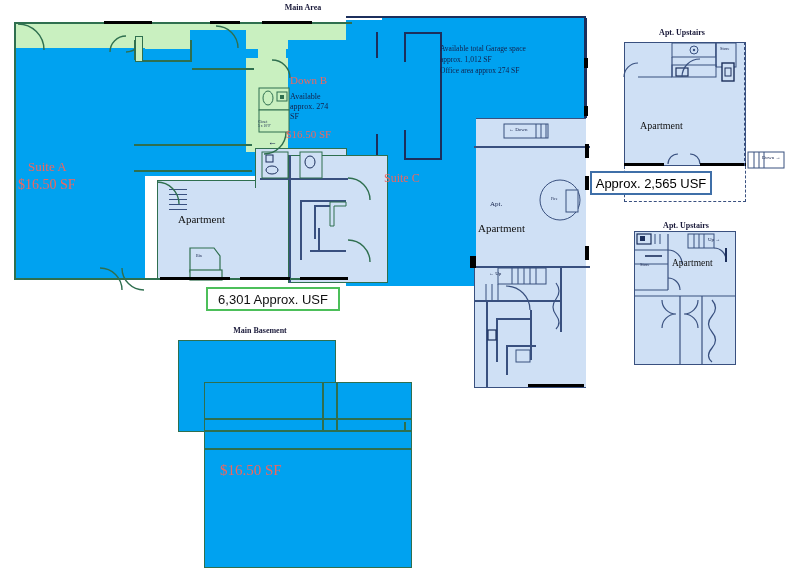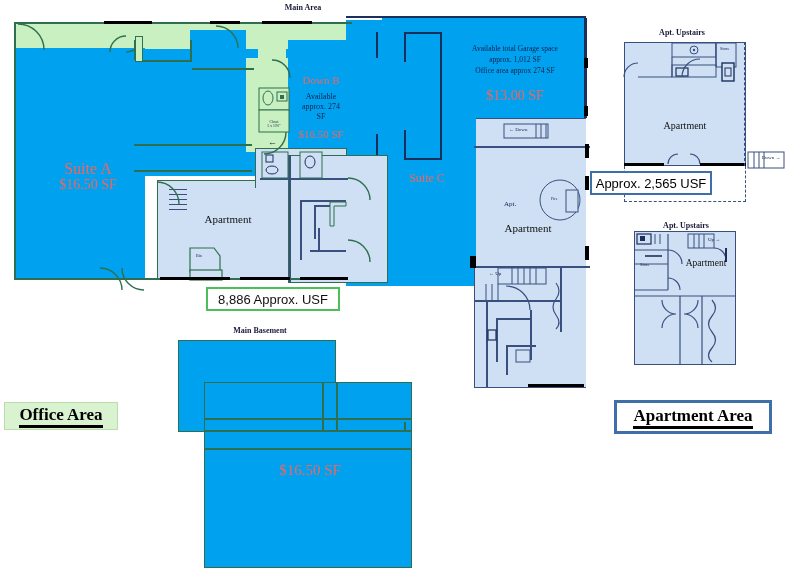--- a/index.html
+++ b/index.html
@@ -5,21 +5,21 @@
   html,body{margin:0;padding:0;background:#ffffff;}
   body{width:798px;height:588px;overflow:hidden;font-family:"Liberation Serif",serif;}
   #stage{position:relative;width:798px;height:588px;background:#ffffff;}
 
   .lbl{position:absolute;white-space:pre;line-height:1.15;}
   .plan-title{font-family:"Liberation Serif",serif;font-size:8px;color:#1a1a3a;font-weight:bold;text-align:center;}
   .navy{color:#13204a;}
   .salmon{color:#f0665e;}
   .sans{font-family:"Liberation Sans",sans-serif;}
   .serif{font-family:"Liberation Serif",serif;}
-  .ctr{text-align:center;font-family:Liberation Serif, serif;}
+  .ctr{font-family:Liberation Serif, serif;}
 
   
   .callout{position:absolute;background:#ffffff;display:flex;align-items:center;justify-content:center;}
   .callout-green{border:2px solid #4cbf5a;color:#101010;font-family:"Liberation Sans",sans-serif;font-size:13px;}
   .callout-green2{border:2px solid #3f6fa8;color:#000;font-family:"Liberation Sans",sans-serif;font-size:13px;}
   .legend-box{position:absolute;display:flex;align-items:center;justify-content:center;font-family:"Liberation Serif",serif;font-weight:bold;font-size:17px;color:#000;}
   .legend-office{background:#d9f2cf;border:1px solid #b8dfa8;}
   .legend-apt{background:#ffffff;border:3px solid #3f6fa8;}
   .ul{border-bottom:3px solid #000;padding-bottom:0px;}
 
@@ -154,33 +154,32 @@
   <div class="blk" style="left:262px;top:21px;width:50px;height:3px;"></div>
 
   <div class="wallg" style="left:134px;top:144px;width:118px;height:2px;"></div>
   <div class="wallg" style="left:134px;top:170px;width:118px;height:2px;"></div>
   <div class="wallg" style="left:134px;top:40px;width:2px;height:20px;"></div>
   <div class="wallg" style="left:136px;top:60px;width:56px;height:2px;"></div>
   <div class="wallg" style="left:190px;top:40px;width:2px;height:22px;"></div>
   <div class="wallg" style="left:192px;top:68px;width:62px;height:2px;"></div>
   <div class="wallg" style="left:135px;top:36px;width:8px;height:26px;border:1px solid #2f6f4f;background:#c9f0c0;box-sizing:border-box;"></div>
 
-  <div class="lbl sans salmon ctr" style="left:28px;top:160px;width:120px;font-size:16px;">Suite A</div>
+  <div class="lbl sans salmon ctr" style="left:28px;top:160px;width:120px;font-size:13px;">Suite A</div>
   <div class="lbl sans salmon ctr" style="left:18px;top:177px;width:140px;font-size:14px;">$16.50 SF</div>
 
   <div class="lbl sans salmon ctr" style="left:290px;top:74px;width:62px;font-size:11px;">Down B</div>
   <div class="lbl serif navy ctr" style="left:290px;top:92px;width:62px;font-size:8px;line-height:1.25;">Available
 approx. 274
 SF</div>
   <div class="lbl sans salmon ctr" style="left:286px;top:128px;width:70px;font-size:11px;">$16.50 SF</div>
 
   <div class="lbl serif navy ctr" style="left:440px;top:44px;width:150px;font-size:7.5px;line-height:1.45;">Available total Garage space
 approx. 1,012 SF
 Office area approx 274 SF</div>
-  <div class="lbl sans salmon ctr" style="left:452px;top:88px;width:126px;font-size:14px;">$13.00 SF</div>
   <div class="lbl sans salmon ctr" style="left:384px;top:172px;width:86px;font-size:12px;">Suite C</div>
 
   <div class="lbl sans navy ctr" style="left:178px;top:213px;width:100px;font-size:11px;color:#111;">Apartment</div>
 
   <div class="shp lblue" style="left:474px;top:118px;width:116px;height:270px;border:1.5px solid #39507f;"></div>
   <div class="shp cyan" style="left:468px;top:118px;width:8px;height:150px;"></div>
   <div class="shp wht" style="left:586px;top:118px;width:6px;height:270px;"></div>
 
   <div class="thin" style="left:474px;top:146px;width:116px;height:1.5px;"></div>
   <div class="thin" style="left:474px;top:266px;width:116px;height:1.5px;"></div>
@@ -225,21 +224,21 @@
   <div class="blk" style="left:585px;top:176px;width:4px;height:14px;"></div>
   <div class="blk" style="left:585px;top:246px;width:4px;height:14px;"></div>
   <div class="blk" style="left:470px;top:256px;width:6px;height:12px;"></div>
   <div class="blk" style="left:528px;top:384px;width:56px;height:3px;"></div>
 
   <div class="wall" style="left:584px;top:18px;width:3px;height:100px;"></div>
   <div class="wall" style="left:346px;top:16px;width:240px;height:2px;"></div>
   <div class="blk" style="left:584px;top:58px;width:4px;height:10px;"></div>
   <div class="blk" style="left:584px;top:106px;width:4px;height:10px;"></div>
 
-  <div class="callout callout-green" style="left:206px;top:287px;width:130px;height:20px;">8,886 Approx. USF</div>
+  <div class="callout callout-green" style="left:206px;top:287px;width:130px;height:20px;">6,301 Approx. USF</div>
 
   <div class="lbl plan-title" style="left:200px;top:326px;width:120px;">Main Basement</div>
 
   <div class="shp cyan" style="left:178px;top:340px;width:158px;height:92px;border:1px solid #2f6f4f;"></div>
   <div class="shp cyan" style="left:204px;top:382px;width:208px;height:186px;border:1px solid #2f6f4f;"></div>
   <div class="shp cyan" style="left:336px;top:382px;width:76px;height:50px;border:1px solid #2f6f4f;"></div>
 
   <div class="wallg" style="left:204px;top:418px;width:208px;height:2px;"></div>
   <div class="wallg" style="left:204px;top:430px;width:208px;height:2px;"></div>
   <div class="wallg" style="left:204px;top:448px;width:208px;height:2px;"></div>
@@ -316,21 +315,15 @@
     <line x1="702" y1="296" x2="702" y2="364" stroke="#39507f" stroke-width="1.2"></line>
     <path d="M662 300 A14 14 0 0 0 676 314 A14 14 0 0 0 662 328" fill="none" stroke="#39507f" stroke-width="1.2"></path>
     <path d="M698 300 A14 14 0 0 1 684 314 A14 14 0 0 1 698 328" fill="none" stroke="#39507f" stroke-width="1.2"></path>
     <path d="M712 300 q7 8 0 16 q-7 8 0 16 q7 8 0 16 q-7 8 0 14" fill="none" stroke="#39507f" stroke-width="1.2"></path>
   </svg>
 
   <div class="lbl serif navy" style="left:640px;top:262px;font-size:4.5px;">Store</div>
   <div class="lbl sans ctr" style="left:672px;top:258px;width:68px;font-size:9.5px;color:#111;">Apartment</div>
   <div class="lbl serif navy" style="left:708px;top:237px;font-size:5px;">Up →</div>
 
-  <div class="legend-box legend-office" style="left:4px;top:402px;width:112px;height:26px;">
-    <span class="ul">Office Area</span>
-  </div>
-
-  <div class="legend-box legend-apt" style="left:614px;top:400px;width:152px;height:28px;">
-    <span class="ul">Apartment Area</span>
-  </div>
+
 
 </div>
 
 </body></html>

